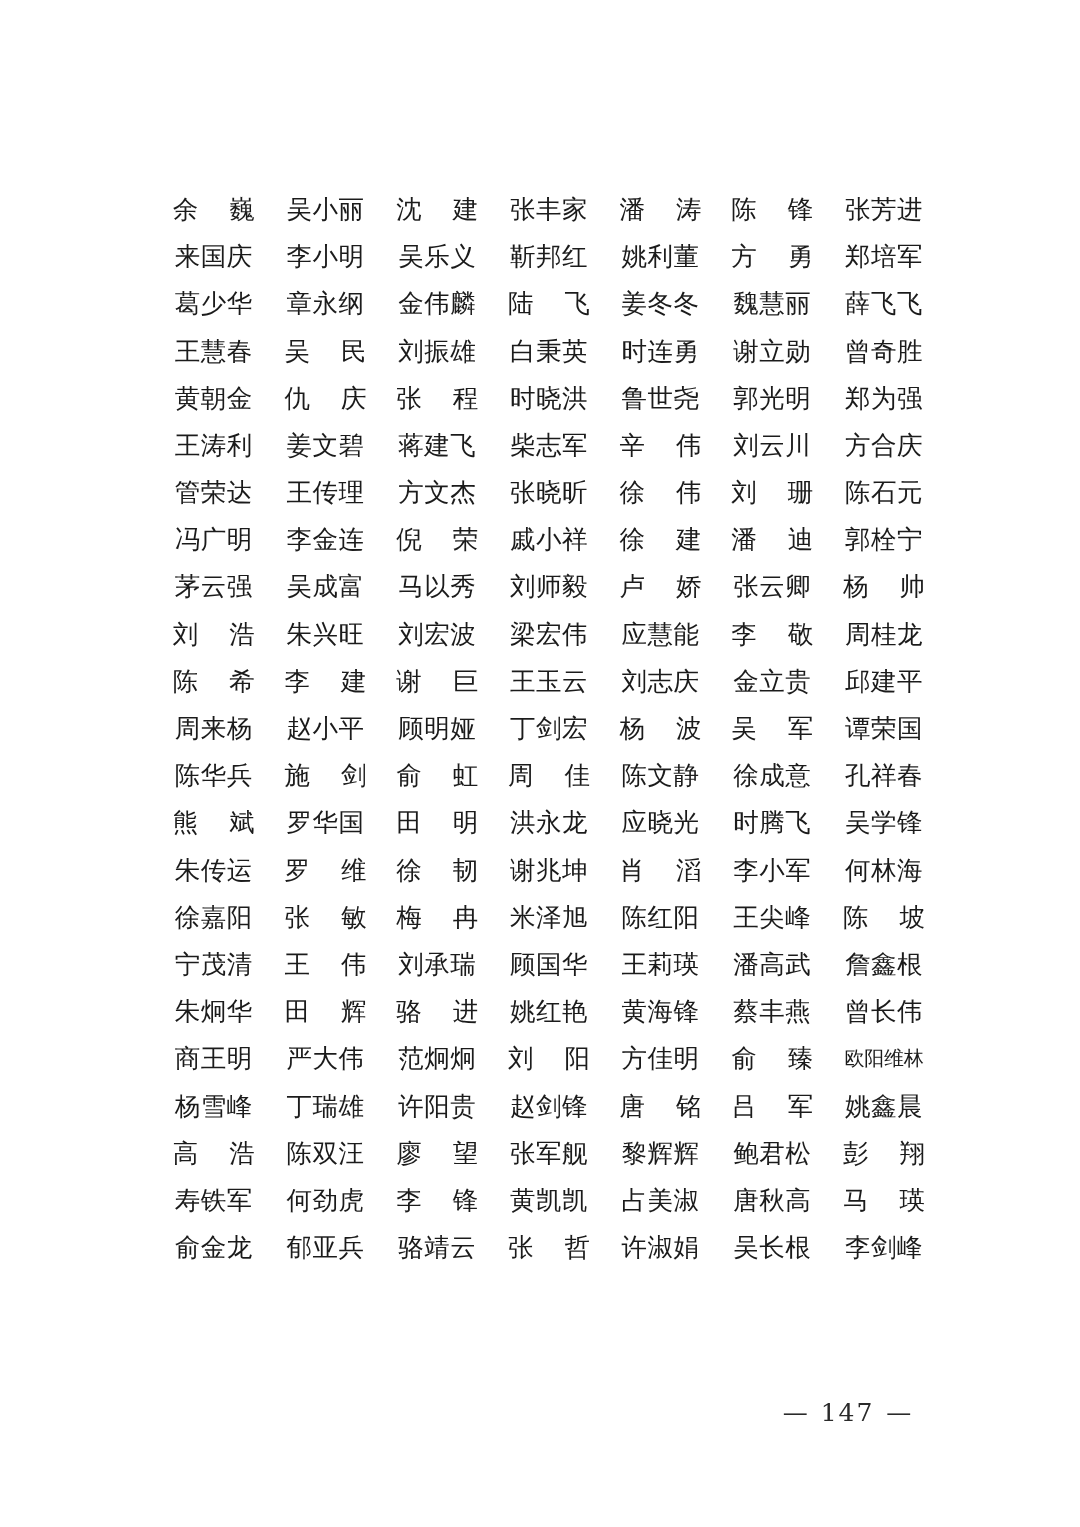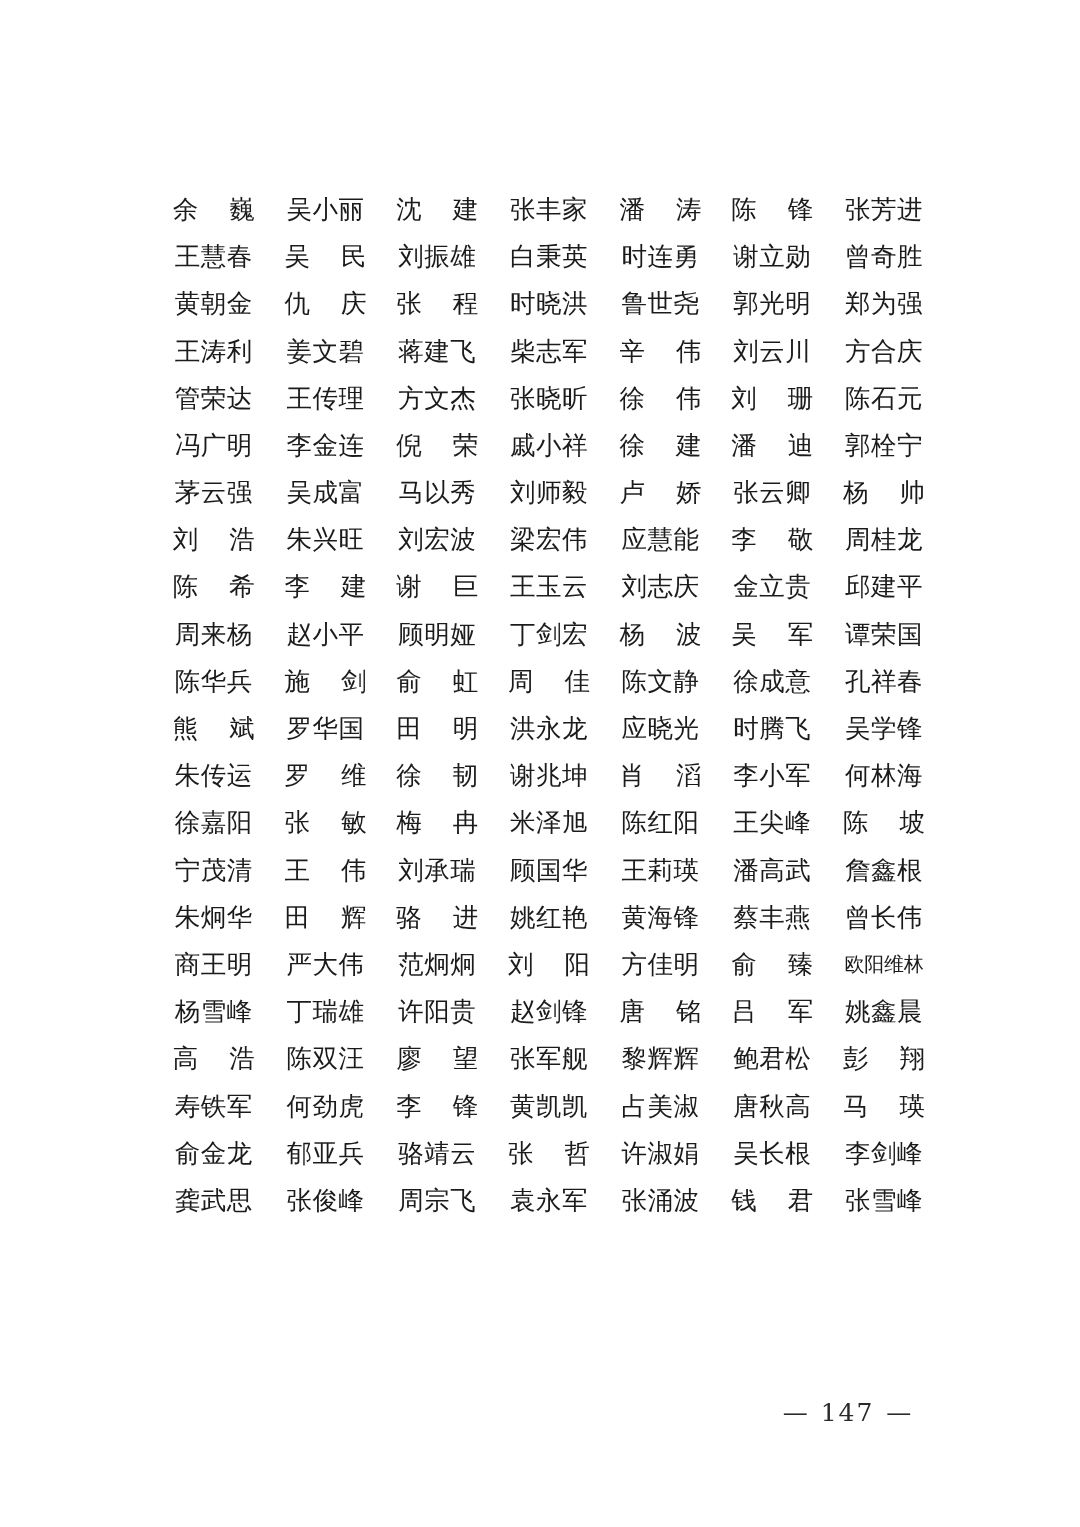--- a/index.html
+++ b/index.html
@@ -141,20 +141,72 @@
             <span>陈</span>
             <span>锋</span>
           </span>
         </div>
         <div class="name-cell">
           <span class="name-text len3">张芳进</span>
         </div>
       </div>
       <div class="roster-row">
         <div class="name-cell">
+          <span class="name-text len3">来国庆</span>
+        </div>
+        <div class="name-cell">
+          <span class="name-text len3">李小明</span>
+        </div>
+        <div class="name-cell">
+          <span class="name-text len3">吴乐义</span>
+        </div>
+        <div class="name-cell">
+          <span class="name-text len3">靳邦红</span>
+        </div>
+        <div class="name-cell">
+          <span class="name-text len3">姚利董</span>
+        </div>
+        <div class="name-cell">
+          <span class="name-text len2">
+            <span>方</span>
+            <span>勇</span>
+          </span>
+        </div>
+        <div class="name-cell">
+          <span class="name-text len3">郑培军</span>
+        </div>
+      </div>
+      <div class="roster-row">
+        <div class="name-cell">
+          <span class="name-text len3">葛少华</span>
+        </div>
+        <div class="name-cell">
+          <span class="name-text len3">章永纲</span>
+        </div>
+        <div class="name-cell">
+          <span class="name-text len3">金伟麟</span>
+        </div>
+        <div class="name-cell">
+          <span class="name-text len2">
+            <span>陆</span>
+            <span>飞</span>
+          </span>
+        </div>
+        <div class="name-cell">
+          <span class="name-text len3">姜冬冬</span>
+        </div>
+        <div class="name-cell">
+          <span class="name-text len3">魏慧丽</span>
+        </div>
+        <div class="name-cell">
+          <span class="name-text len3">薛飞飞</span>
+        </div>
+      </div>
+      <div class="roster-row">
+        <div class="name-cell">
           <span class="name-text len3">王慧春</span>
         </div>
         <div class="name-cell">
           <span class="name-text len2">
             <span>吴</span>
             <span>民</span>
           </span>
         </div>
         <div class="name-cell">
           <span class="name-text len3">刘振雄</span>
@@ -723,46 +775,20 @@
           </span>
         </div>
         <div class="name-cell">
           <span class="name-text len3">许淑娟</span>
         </div>
         <div class="name-cell">
           <span class="name-text len3">吴长根</span>
         </div>
         <div class="name-cell">
           <span class="name-text len3">李剑峰</span>
-        </div>
-      </div>
-      <div class="roster-row">
-        <div class="name-cell">
-          <span class="name-text len3">龚武思</span>
-        </div>
-        <div class="name-cell">
-          <span class="name-text len3">张俊峰</span>
-        </div>
-        <div class="name-cell">
-          <span class="name-text len3">周宗飞</span>
-        </div>
-        <div class="name-cell">
-          <span class="name-text len3">袁永军</span>
-        </div>
-        <div class="name-cell">
-          <span class="name-text len3">张涌波</span>
-        </div>
-        <div class="name-cell">
-          <span class="name-text len2">
-            <span>钱</span>
-            <span>君</span>
-          </span>
-        </div>
-        <div class="name-cell">
-          <span class="name-text len3">张雪峰</span>
         </div>
       </div>
     </div>
 
   <div id="page-number">
     <span class="pn-inner">
       <span class="dash">—</span><span class="pn-num">147</span><span class="dash">—</span>
     </span>
   </div>
 

